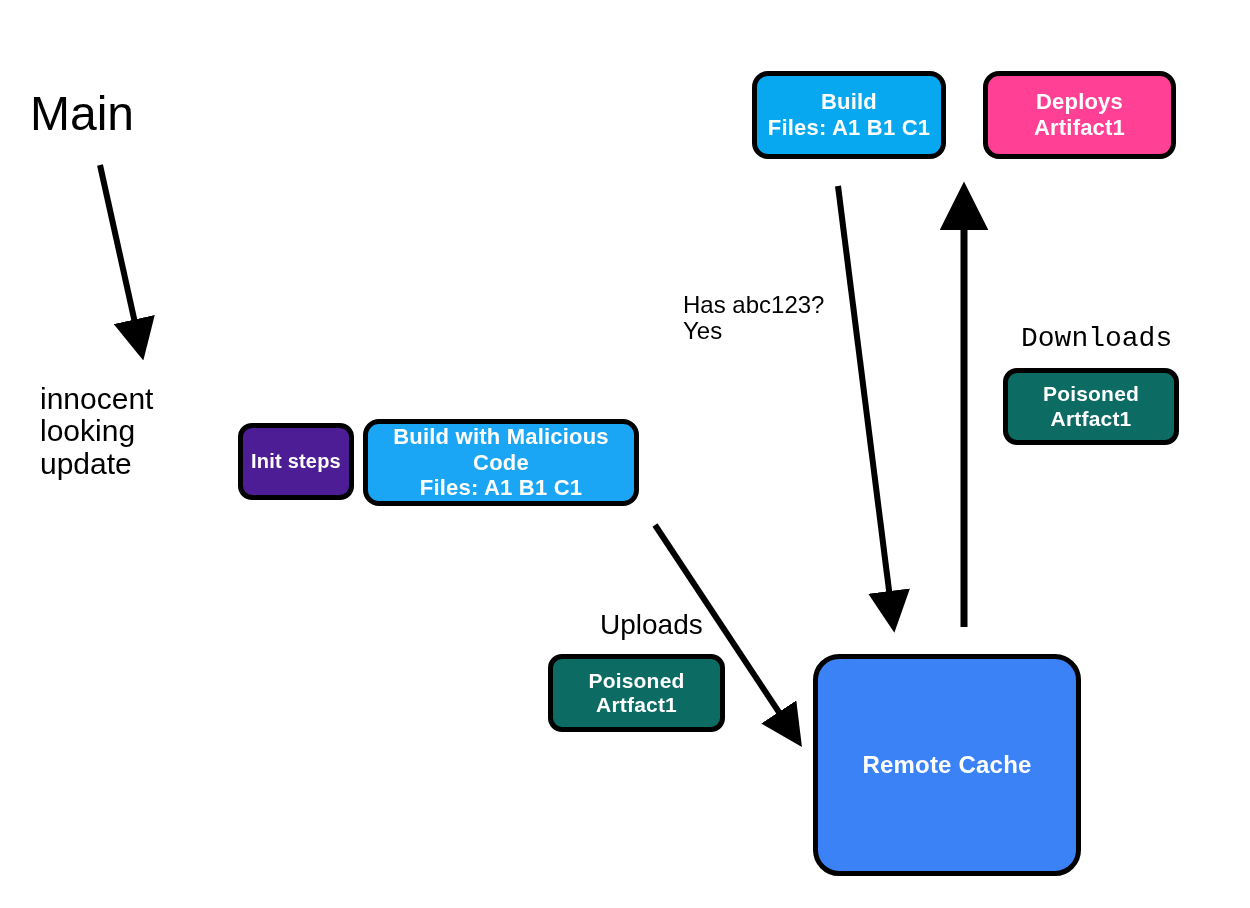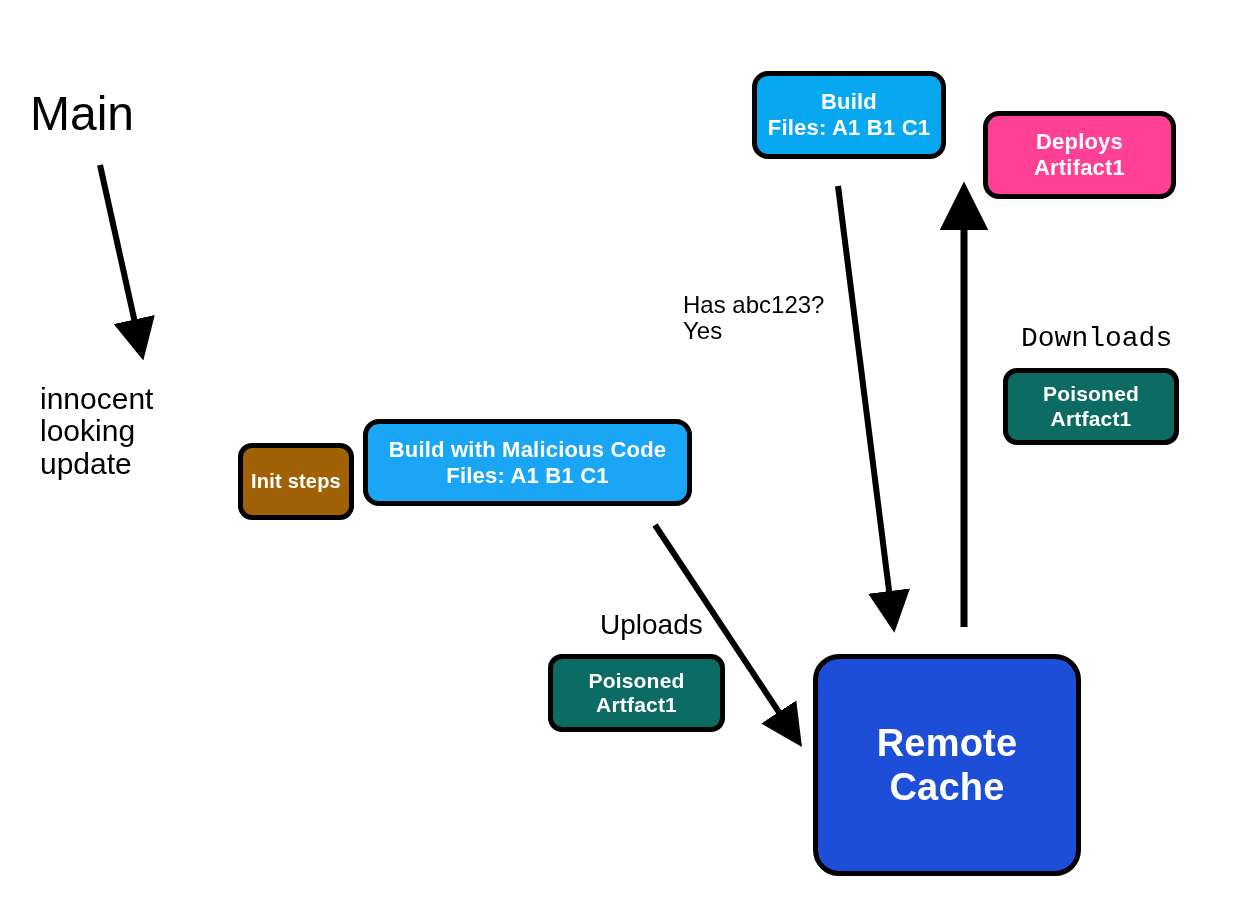--- a/index.html
+++ b/index.html
@@ -52,47 +52,47 @@
   #node-init-validation {
     left: 196px; top: 74px; width: 537px; height: 84px;
     background: #F07807; font-size: 22px;
   }
   #node-build-main {
     left: 752px; top: 71px; width: 194px; height: 88px;
     background: #07A8F0; font-size: 22px;
   }
   #node-deploys-artifact {
     left: 983px; top: 71px; width: 193px; height: 88px;
-    background: #FF4095; font-size: 22px; margin-top: 40px;
+    background: #FF4095; font-size: 22px;
   }
 
   
   #node-init-steps {
-    left: 238px; top: 443px; width: 116px; height: 77px;
-    background: #a16207; font-size: 20px; border-radius: 14px;
+    left: 238px; top: 423px; width: 116px; height: 77px;
+    background: #4c1d95; font-size: 20px; border-radius: 14px;
   }
   #node-build-malicious {
-    left: 363px; top: 419px; width: 329px; height: 87px;
+    left: 363px; top: 419px; width: 276px; height: 87px;
     background: #1BA6F5; font-size: 22px;
   }
 
   
   #node-poisoned-download {
     left: 1003px; top: 368px; width: 176px; height: 77px;
     background: #0C6B62; font-size: 21px; border-radius: 14px;
   }
   #node-poisoned-upload {
     left: 548px; top: 654px; width: 177px; height: 78px;
     background: #0C6B62; font-size: 21px; border-radius: 14px;
   }
 
   
   #node-remote-cache {
     left: 813px; top: 654px; width: 268px; height: 222px;
-    background: #1d4ed8; font-size: 38px; border-radius: 26px;
+    background: #3b82f6; font-size: 24px; border-radius: 26px;
   }
 
   
   #text-main {
     left: 30px; top: 88px; font-size: 48px;
   }
   #text-innocent-update {
     left: 40px; top: 383px; font-size: 30px;
   }
   #text-has-abc {

